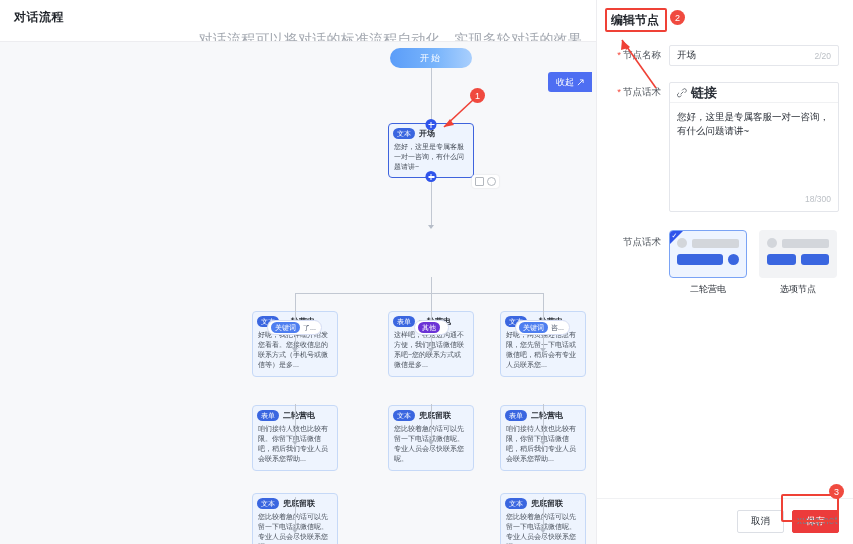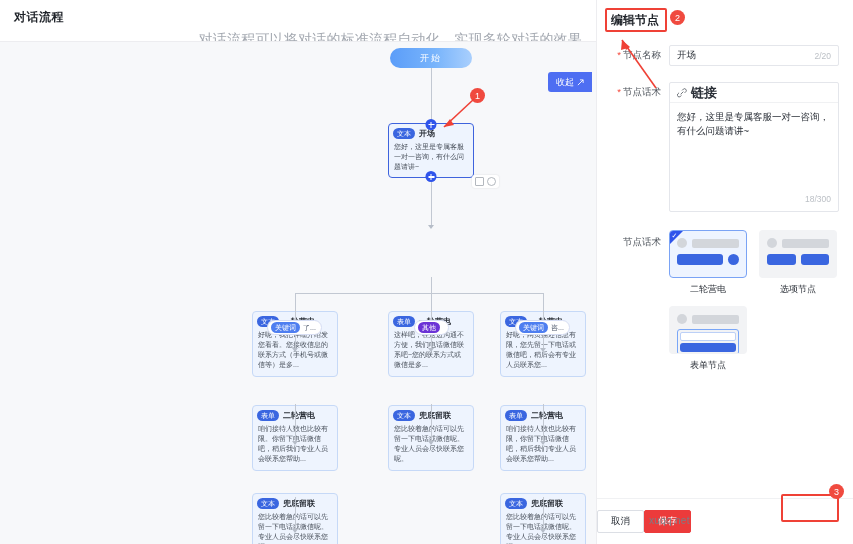--- a/index.html
+++ b/index.html
@@ -149,21 +149,21 @@
   .tick-mark { position: absolute; left: 1.5px; top: 0.5px; color: #fff; font-size: 7px; line-height: 1; }
   .sk-row { display: flex; align-items: center; gap: 5px; }
   .sk-dot { width: 10px; height: 10px; border-radius: 50%; background: #d3d6db; }
   .sk-bar { height: 9px; border-radius: 2px; background: #d3d6db; flex: 1; }
   .sk-blue { height: 11px; border-radius: 3px; background: #3a66e0; }
   .sk-white { height: 9px; border-radius: 2px; background: #fff; border: 1px solid #bcd0f7; }
   .sk-circle { width: 11px; height: 11px; border-radius: 50%; background: #3a66e0; }
   .type-name { text-align: center; font-size: 9px; color: #2b3038; margin-top: 5px; }
 
   .footer { position: absolute; left: 0; right: 0; bottom: 0; height: 46px; border-top: 1px solid #f0f1f3; }
-  .footer-inner { display: flex; padding: 11px 14px 0 0; }
+  .footer-inner { display: flex; justify-content: flex-end; gap: 8px; padding: 11px 14px 0 0; }
   .btn { height: 23px; padding: 0 13px; border-radius: 2px; font-size: 9.5px; cursor: pointer;
          display: flex; align-items: center; justify-content: center; }
   .btn-cancel { border: 1px solid #dcdfe5; background: #fff; color: #2b3038; }
   .btn-save { border: 1px solid #ec3b3b; background: #ec3b3b; color: #fff; position: relative; }
   .wm { position: absolute; left: 4px; top: 4px; font-size: 10px; color: #7a7f88; letter-spacing: .3px; }
 
   
   .ann-box {
     position: absolute; border: 2px solid #ef4136; border-radius: 2px; z-index: 40;
   }
@@ -378,33 +378,20 @@
               <div class="sk-bar"></div>
             </div>
             <div class="sk-row" style="margin-top:6px;">
               <div class="sk-blue" style="flex:1;"></div>
               <div class="sk-blue" style="flex:1;"></div>
             </div>
           </div>
           <div class="type-name">选项节点</div>
         </div>
 
-        <div class="type-item">
-          <div class="type-card">
-            <div class="sk-row">
-              <div class="sk-dot"></div>
-              <div class="sk-bar"></div>
-            </div>
-            <div style="margin-top:5px; padding:2px; border:1px solid #79a6f7; border-radius:3px;">
-              <div class="sk-white"></div>
-              <div class="sk-blue" style="height:9px; margin-top:2px;"></div>
-            </div>
-          </div>
-          <div class="type-name">表单节点</div>
-        </div>
 
       </div>
     </div>
 
     <div class="footer">
       <div class="footer-inner">
         <div class="btn btn-cancel">取消</div>
         <div class="btn btn-save">
           <span class="wm">xuqq.net</span>
           <span>保存</span>

